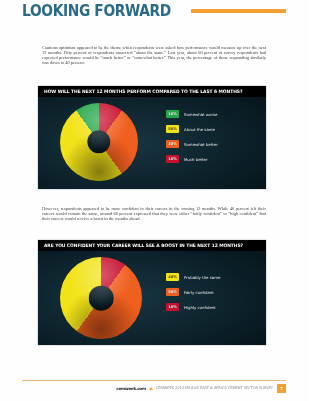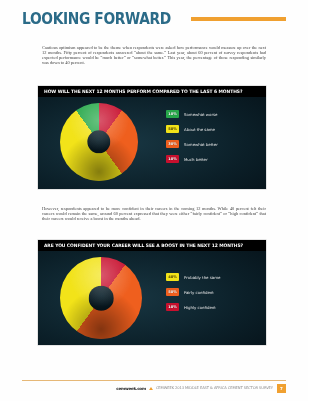--- a/index.html
+++ b/index.html
@@ -11,21 +11,21 @@
     position:relative;
   }
   .page{
     position:absolute;inset:0;
     background:#fefefe;
   }
 
   
   .header{
     position:absolute;
-    left:0;top:8px;
+    left:0;top:0;
     width:308px;height:22px;
     display:flex;align-items:center;
   }
   .header-title{
     margin-left:22px;
     font-family:"DejaVu Sans", sans-serif;
     font-weight:bold;
     font-size:15px;
     letter-spacing:-0.4px;
     color:#2b6b88;

